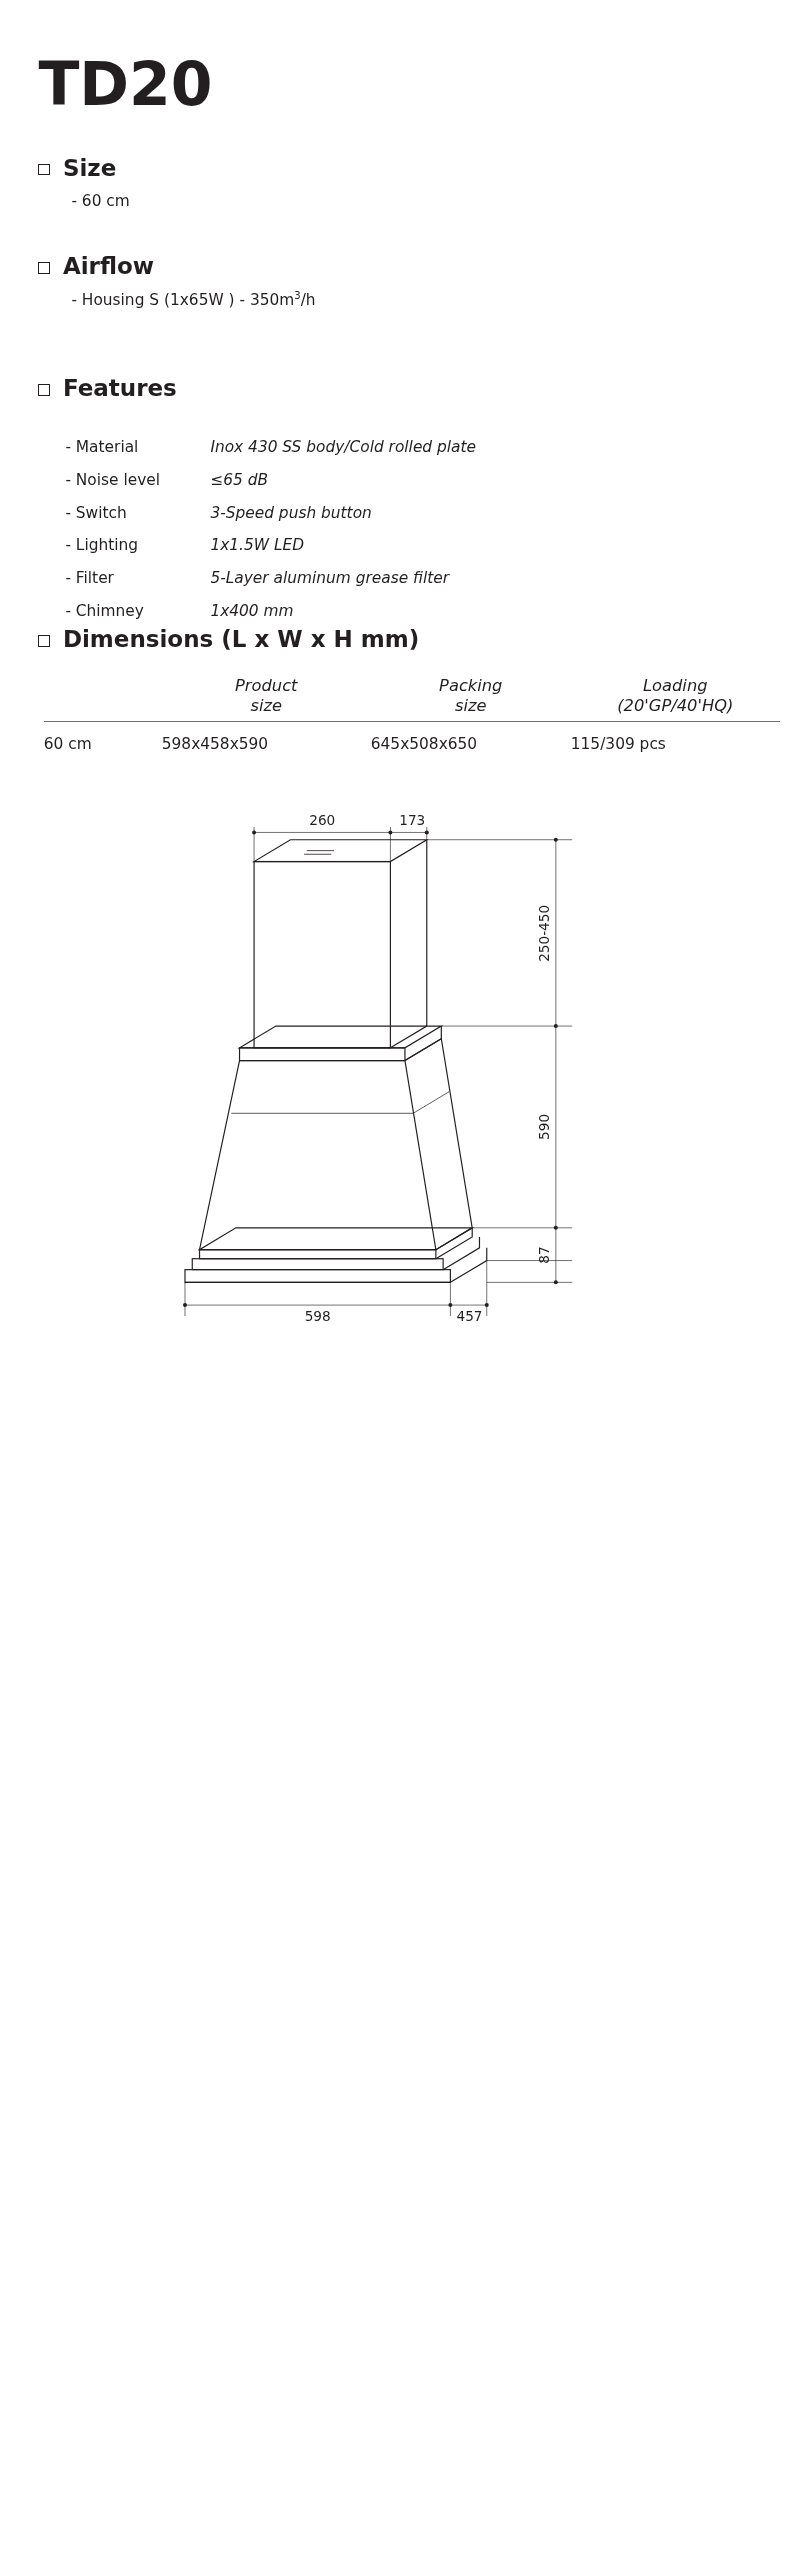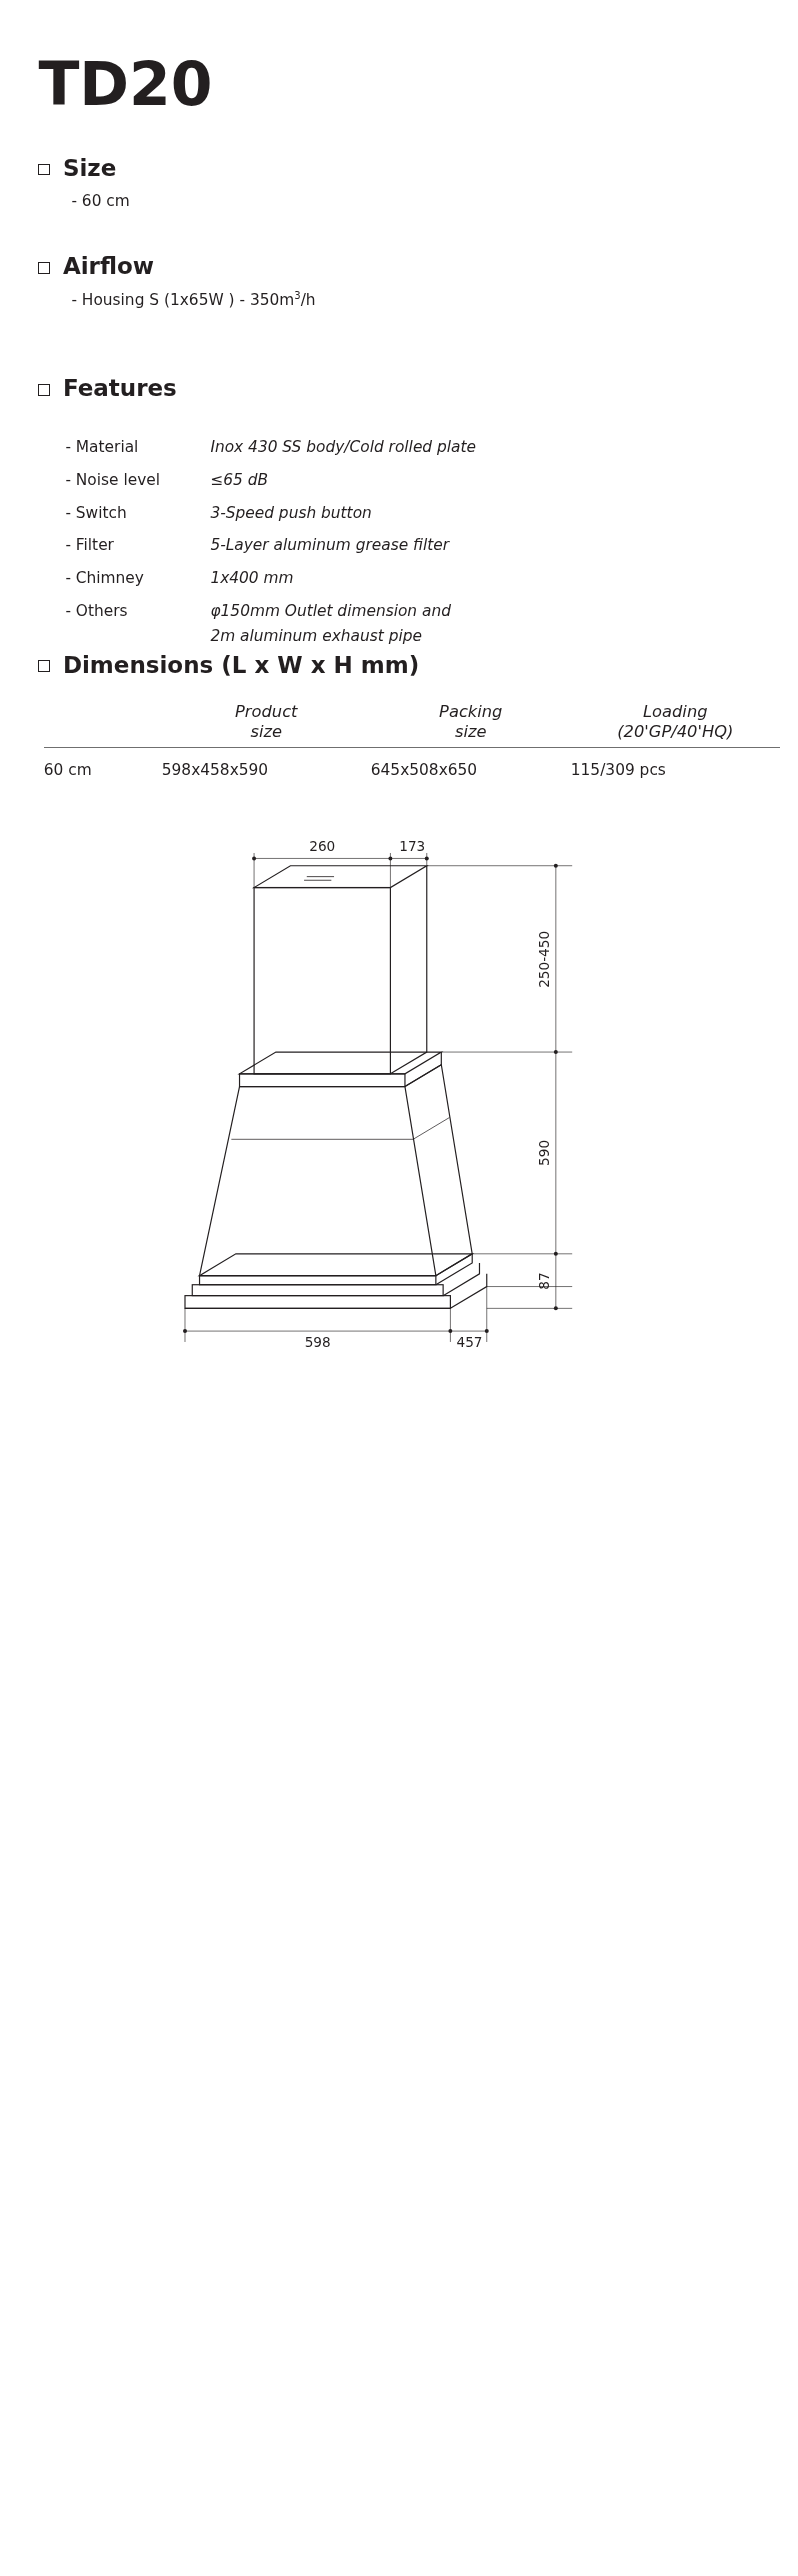--- a/index.html
+++ b/index.html
@@ -155,33 +155,30 @@
         </tr>
         <tr>
           <td class="feat-label">- Noise level</td>
           <td class="feat-value">≤65 dB</td>
         </tr>
         <tr>
           <td class="feat-label">- Switch</td>
           <td class="feat-value">3-Speed push button</td>
         </tr>
         <tr>
+          <td class="feat-label">- Lighting</td>
+          <td class="feat-value">1x1.5W LED</td>
+        </tr>
+        <tr>
           <td class="feat-label">- Filter</td>
           <td class="feat-value">5-Layer aluminum grease filter</td>
         </tr>
         <tr>
           <td class="feat-label">- Chimney</td>
           <td class="feat-value">1x400 mm</td>
-        </tr>
-        <tr>
-          <td class="feat-label">- Others</td>
-          <td class="feat-value">
-            <span>φ150mm Outlet dimension and</span>
-            <span class="line2">2m aluminum exhaust pipe</span>
-          </td>
         </tr>
       </tbody>
     </table>
   </div>
 
   <div class="section dims dims-wrap">
     <div class="sec-head">
       <span class="sq"></span>
       <span class="sec-title">Dimensions (L x W x H mm)</span>
     </div>

